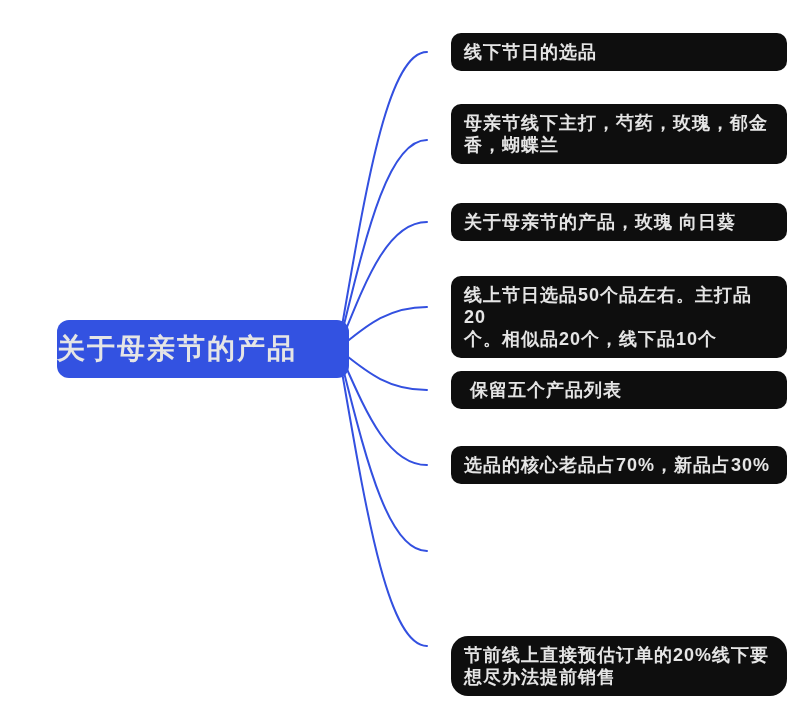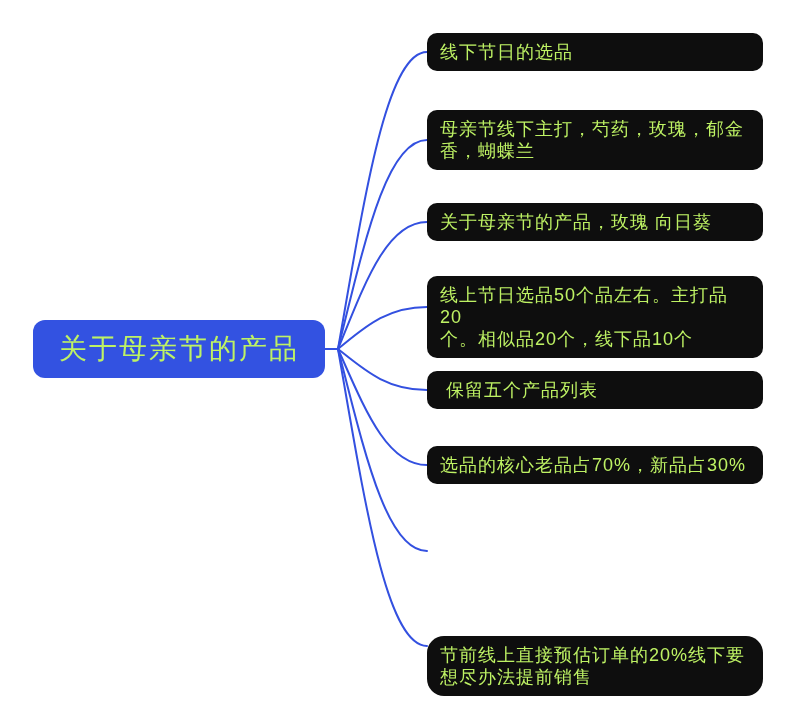--- a/index.html
+++ b/index.html
@@ -25,53 +25,54 @@
   }
   .connector-svg path {
     fill: none;
     stroke: var(--connector, #3350e0);
     stroke-width: 2;
     stroke-linecap: round;
   }
   .node {
     position: absolute;
     box-sizing: border-box;
-    color: #bef264;
-    font-weight: normal;
+    color: #e5e5e5;
+    font-weight: bold;
     cursor: default;
+    margin-left: 24px;
   }
   .root-node {
     left: 33px;
     top: 320px;
     width: 292px;
     height: 58px;
     background: var(--accent, #3352e1);
     border-radius: 12px;
     display: flex;
     align-items: center;
-    justify-content: center;
+    justify-content: flex-start;
     font-size: 28px;
     letter-spacing: 2px;
     white-space: nowrap;
   }
   .branch-node {
     left: 427px;
     width: 336px;
     background: var(--branch-bg, #0e0e0e);
     border-radius: 10px;
     padding: 8px 13px;
     font-size: 18px;
     line-height: 22px;
     letter-spacing: 1px;
     white-space: pre-line;
     display: flex;
     align-items: center;
   }
   .b0 { top: 33px;  min-height: 38px; }
-  .b1 { top: 110px; min-height: 60px; }
+  .b1 { top: 104px; min-height: 60px; }
   .b2 { top: 203px; min-height: 38px; }
   .b3 { top: 276px; min-height: 60px; }
   .b4 { top: 371px; min-height: 38px; padding-left: 19px; }
   .b5 { top: 446px; min-height: 38px; }
   .b6 { top: 521px; min-height: 60px; }
   .b7 { top: 636px; min-height: 60px; border-radius: 17px; }
 </style>
 </head>
 <body>
 

